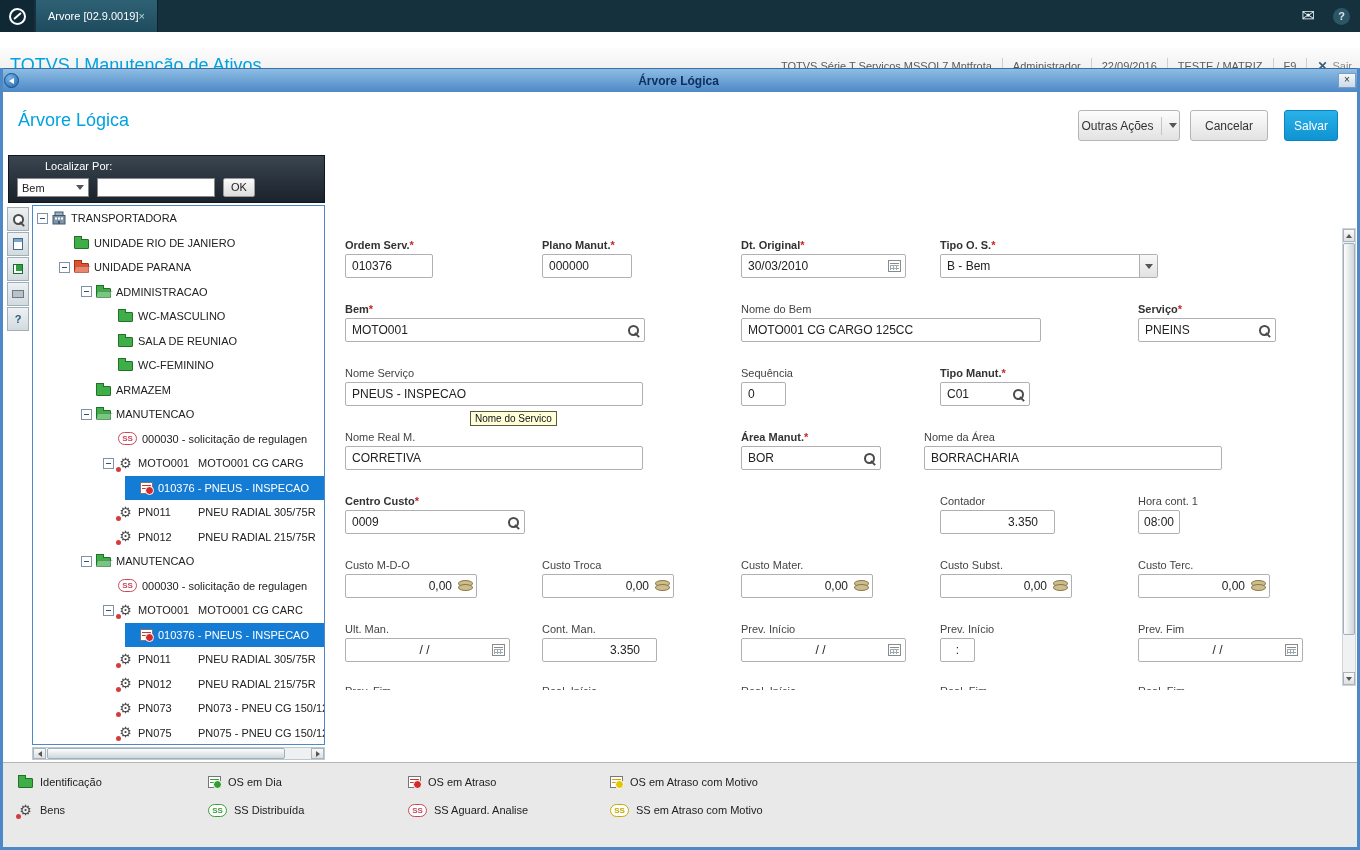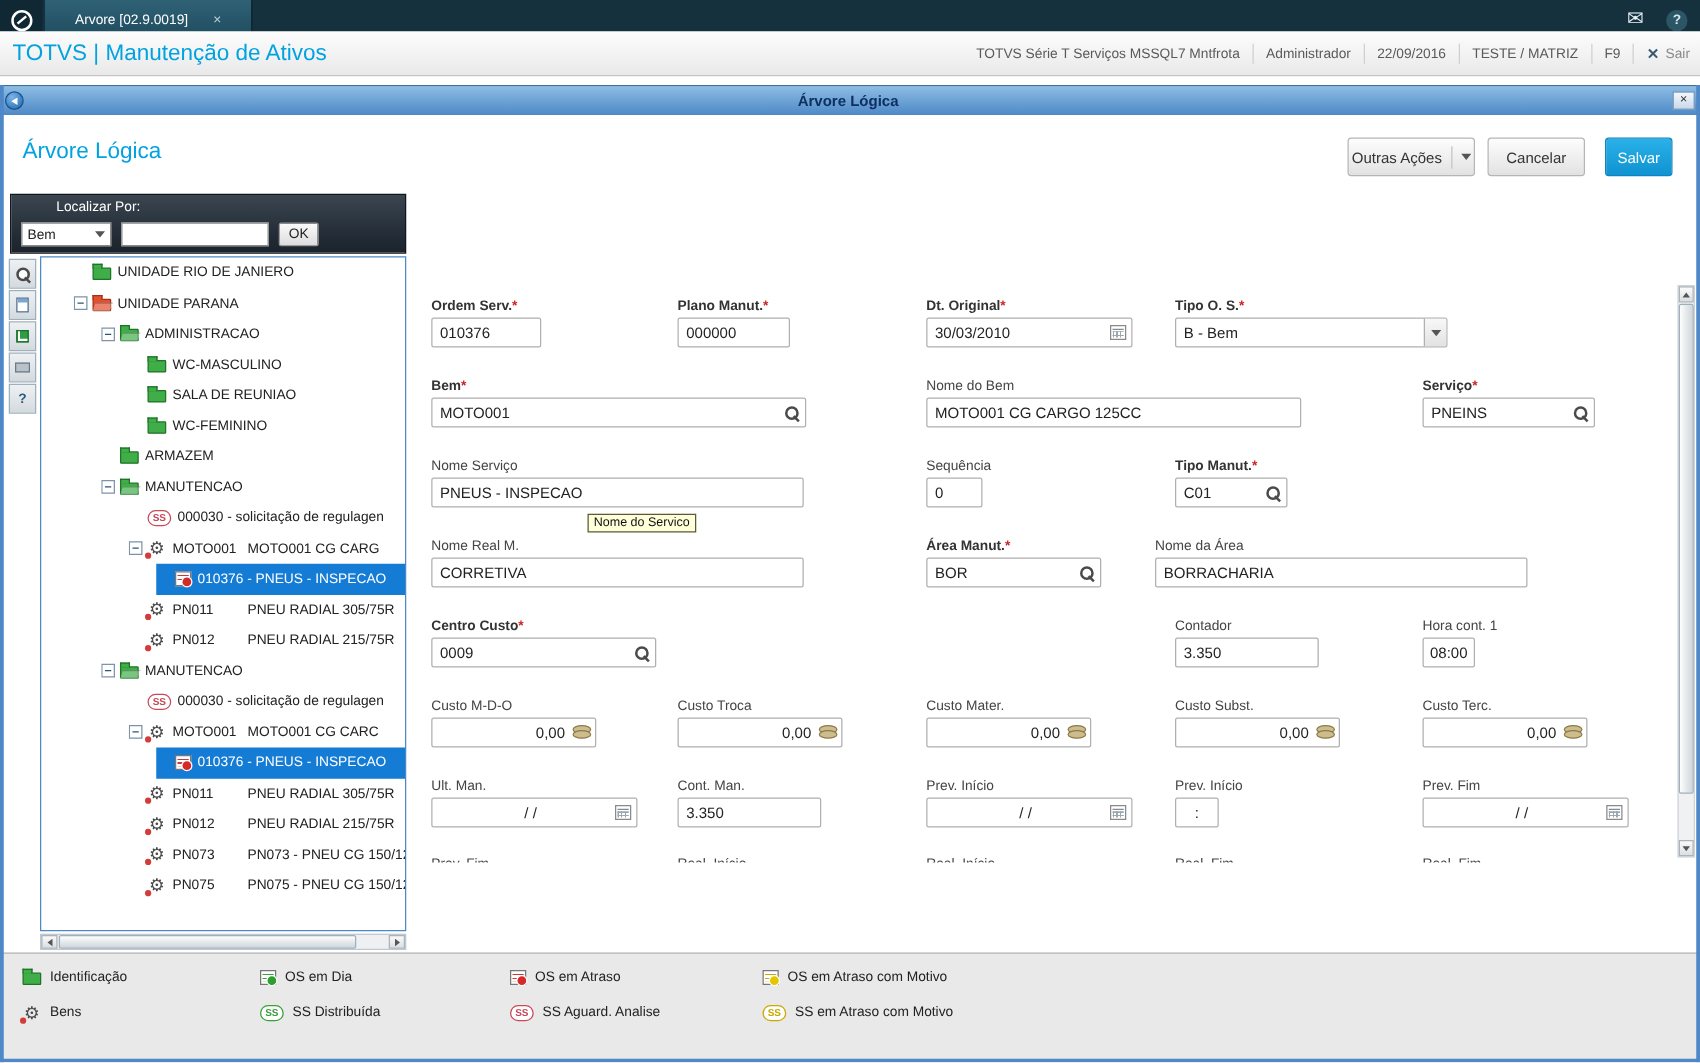--- a/index.html
+++ b/index.html
@@ -5,29 +5,29 @@
   * { box-sizing: border-box; }
   html,body { margin:0; padding:0; }
   body { font-family:"Liberation Sans", sans-serif; background:#fff; }
   .app { position:relative; width:1360px; height:850px; overflow:hidden; background:#fff; }
 
   
   .topbar { position:absolute; left:0; top:0; width:1360px; height:32px; background:#14313d; }
   .logo-tile { position:absolute; left:0; top:0; width:34px; height:32px; background:#0f2834; display:flex; align-items:center; justify-content:center; }
   .logo-circle { width:17px; height:17px; border:2px solid #fff; border-radius:50%; position:relative; }
   .logo-circle::before { content:""; position:absolute; left:2px; top:5px; width:9px; height:2px; background:#fff; transform:rotate(-40deg); }
-  .toptab { position:absolute; left:36px; top:0; height:32px; padding:0 24px; display:flex; align-items:center; gap:20px;
+  .toptab { position:absolute; left:36px; top:0; height:32px; padding:0 12px; display:flex; align-items:center; gap:0;
             background:linear-gradient(#2f6175,#1e4b5e); color:#fff; font-size:11px; border-right:1px solid #0d222b; }
   .toptab .tclose { color:#bcd6de; font-size:11px; cursor:default; }
   .top-right { position:absolute; right:10px; top:0; height:32px; display:flex; align-items:center; gap:18px; }
   .envelope { color:#e8f2f8; font-size:16px; line-height:16px; }
   .help-ico { width:17px; height:17px; border-radius:50%; background:#2c5665; color:#d5e6ee; font-size:11px; font-weight:bold; text-align:center; line-height:16px; }
 
   
-  .appheader { position:absolute; left:0; top:25px; width:1360px; height:36px;
+  .appheader { position:absolute; left:0; top:48px; width:1360px; height:36px;
                background:linear-gradient(#fdfdfd,#e9e9e9); border-bottom:1px solid #c5c5c5; }
   .app-title { position:absolute; left:10px; top:0; line-height:35px; font-size:18px; color:#00a3e0; }
   .header-info { position:absolute; right:8px; top:0; height:35px; display:flex; align-items:center; gap:10px; font-size:11px; color:#5a5a5a; }
   .vsep { width:1px; height:16px; background:#cfcfcf; }
   .sair { color:#8a8a8a; display:flex; align-items:center; gap:5px; }
   .sair .x { color:#3a5a74; font-weight:bold; font-size:12px; }
 
   
   .dlg-titlebar { position:absolute; left:0; top:68px; width:1360px; height:24px;
                   background:linear-gradient(#8cbde4,#4e88c6); border-top:1px solid #3a6ea5; display:flex; align-items:center; padding:0 4px; }
@@ -105,21 +105,21 @@
   .tri-r { width:0; height:0; border-top:3px solid transparent; border-bottom:3px solid transparent; border-left:4px solid #555; }
   .hs-thumb { position:absolute; left:14px; top:0; width:238px; height:11px; background:linear-gradient(#fdfdfd,#cfd6db); border:1px solid #9fb0bd; border-radius:2px; }
 
   
   .form-area { position:absolute; left:332px; top:225px; width:1006px; height:465px; overflow:hidden; background:#fff; }
   .fld { position:absolute; }
   .flabel { font-size:11px; color:#444; height:13px; white-space:nowrap; }
   .flabel b { color:#333; }
   .ast { color:#cc2222; font-weight:bold; }
   .tinput { position:relative; margin-top:2px; height:24px; background:#fff; border:1px solid #b0b0b0; border-radius:2px; font-size:12px; color:#222; line-height:22px; padding:0 6px; white-space:nowrap; overflow:hidden; }
-  .tinput.num { text-align:left; padding-right:16px; }
+  .tinput.num { text-align:right; padding-right:16px; }
   .tinput.ctr { text-align:center; }
   .tinput.has-icon { padding-right:12px; }
   .tinput .in-ico { position:absolute; right:4px; top:5px; }
   .tinput.coin { text-align:right; padding-right:24px; }
   .tsel { position:relative; margin-top:2px; height:24px; background:#fff; border:1px solid #b0b0b0; border-radius:2px; font-size:12px; color:#222; line-height:22px; padding:0 24px 0 6px; }
   .tsel .sel-btn { position:absolute; right:0; top:0; bottom:0; width:18px; border-left:1px solid #b0b0b0; background:linear-gradient(#f8f8f8,#e2e2e2); display:flex; align-items:center; justify-content:center; }
 
   .mag-ico { position:relative; width:13px; height:13px; display:inline-block; flex:none; }
   .mag-ico::before { content:""; position:absolute; left:1px; top:1px; width:7px; height:7px; border:2px solid #4a4a4a; border-radius:50%; background:#fdfdfd; }
   .mag-ico::after { content:""; position:absolute; right:0; bottom:1px; width:6px; height:2px; background:#4a4a4a; transform:rotate(45deg); }
@@ -231,20 +231,35 @@
     <div class="side-btn">
         <span class="mini-print"></span>
       </div>
     <div class="side-btn">
         <span class="mini-q">?</span>
       </div>
   </div>
 
   <div class="tree">
 
+    <div class="trow">
+        <span class="ind" style="width:4px"></span>
+      <div class="rc">
+          <span class="exp"></span>
+        <svg class="tico" width="14" height="14" viewBox="0 0 14 14">
+            <rect x="1" y="4.5" width="12" height="8.5" fill="#7d93a8" stroke="#44586c"></rect>
+            <rect x="3" y="1" width="8" height="3.5" fill="#9db0c2" stroke="#44586c"></rect>
+            <rect x="3" y="6.5" width="2" height="2" fill="#fff"></rect>
+            <rect x="6" y="6.5" width="2" height="2" fill="#fff"></rect>
+            <rect x="9" y="6.5" width="2" height="2" fill="#fff"></rect>
+            <rect x="6" y="10" width="2" height="3" fill="#44586c"></rect>
+          </svg>
+        <span class="tcode">TRANSPORTADORA</span>
+        </div>
+      </div>
 
     <div class="trow">
         <span class="ind" style="width:26px"></span>
       <div class="rc">
           <span class="sp"></span>
           <span class="tico folder-ico f-green"></span>
         <span class="tcode">UNIDADE RIO DE JANIERO</span>
         </div>
       </div>
 

